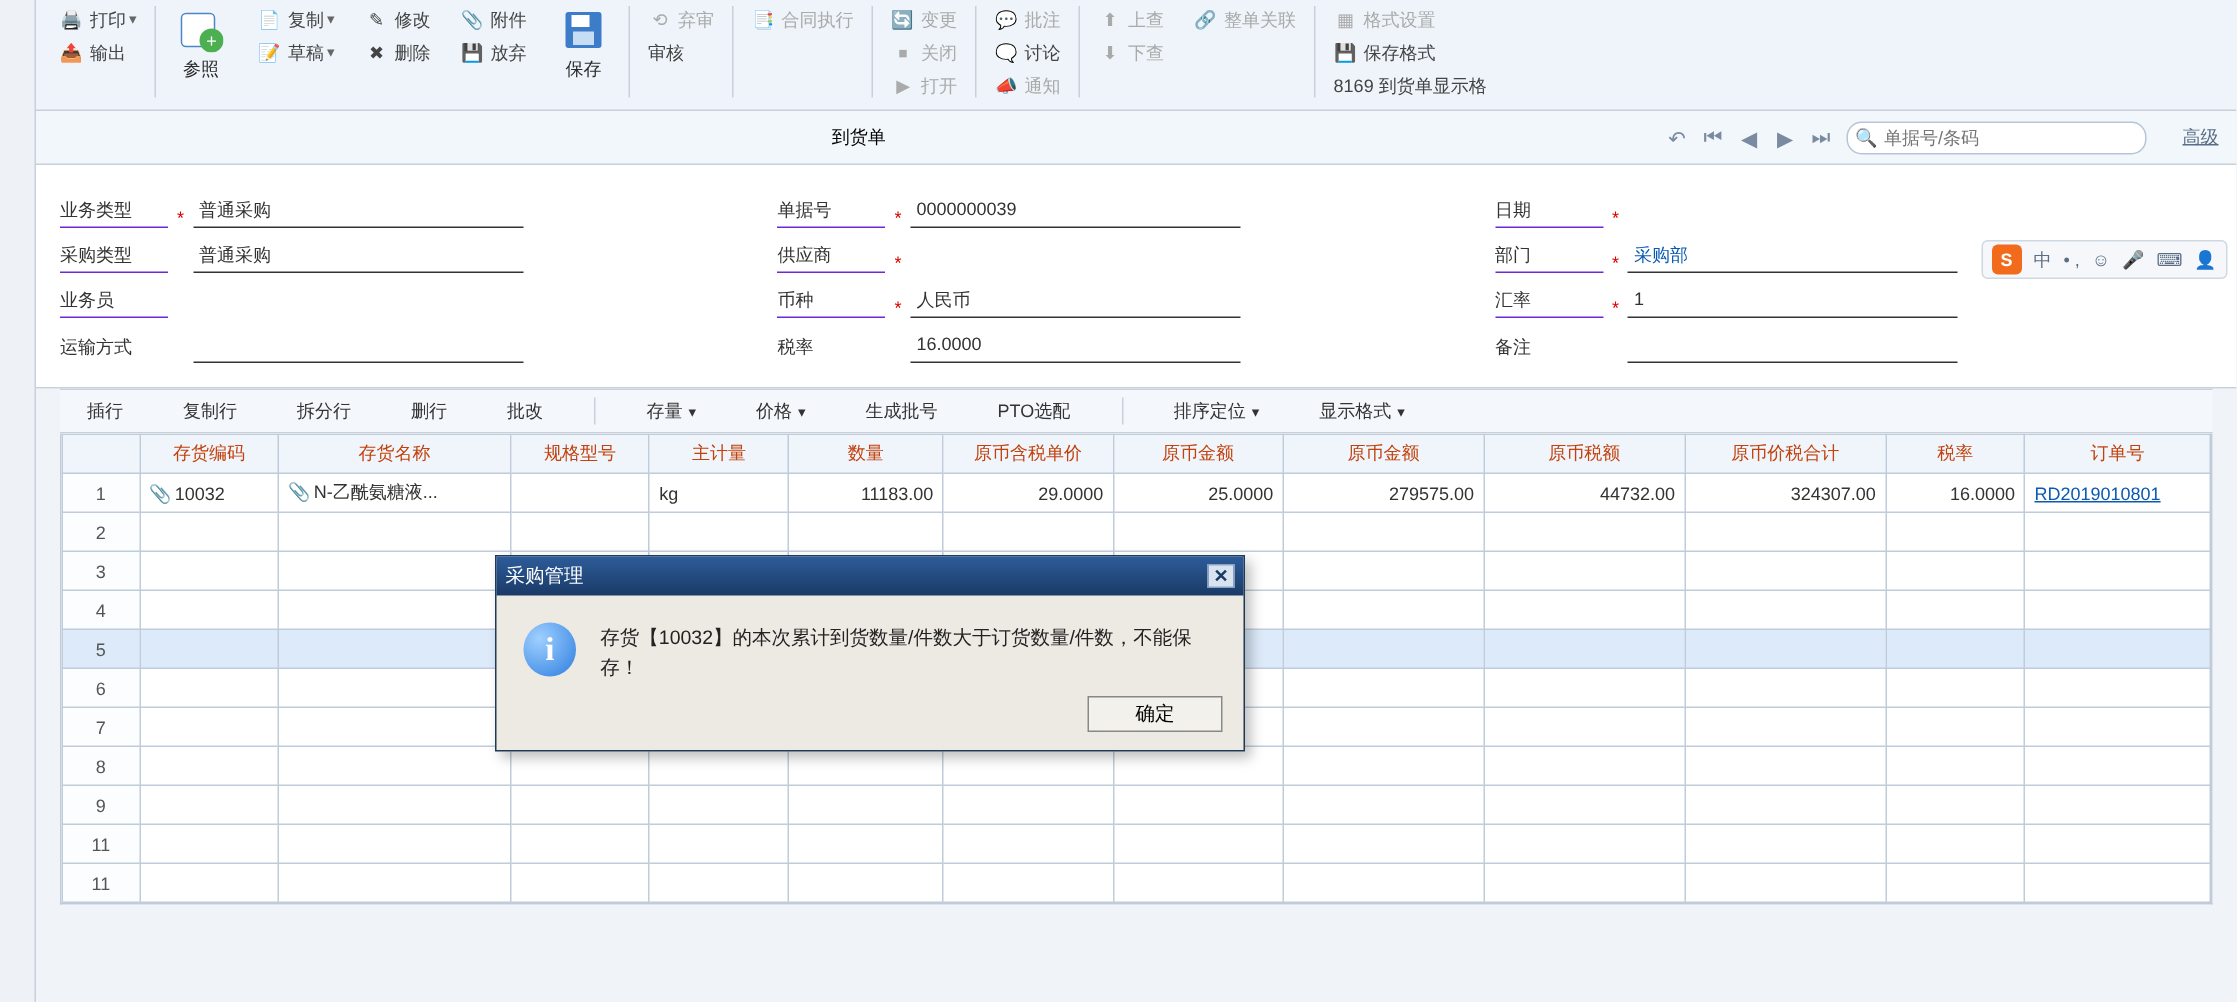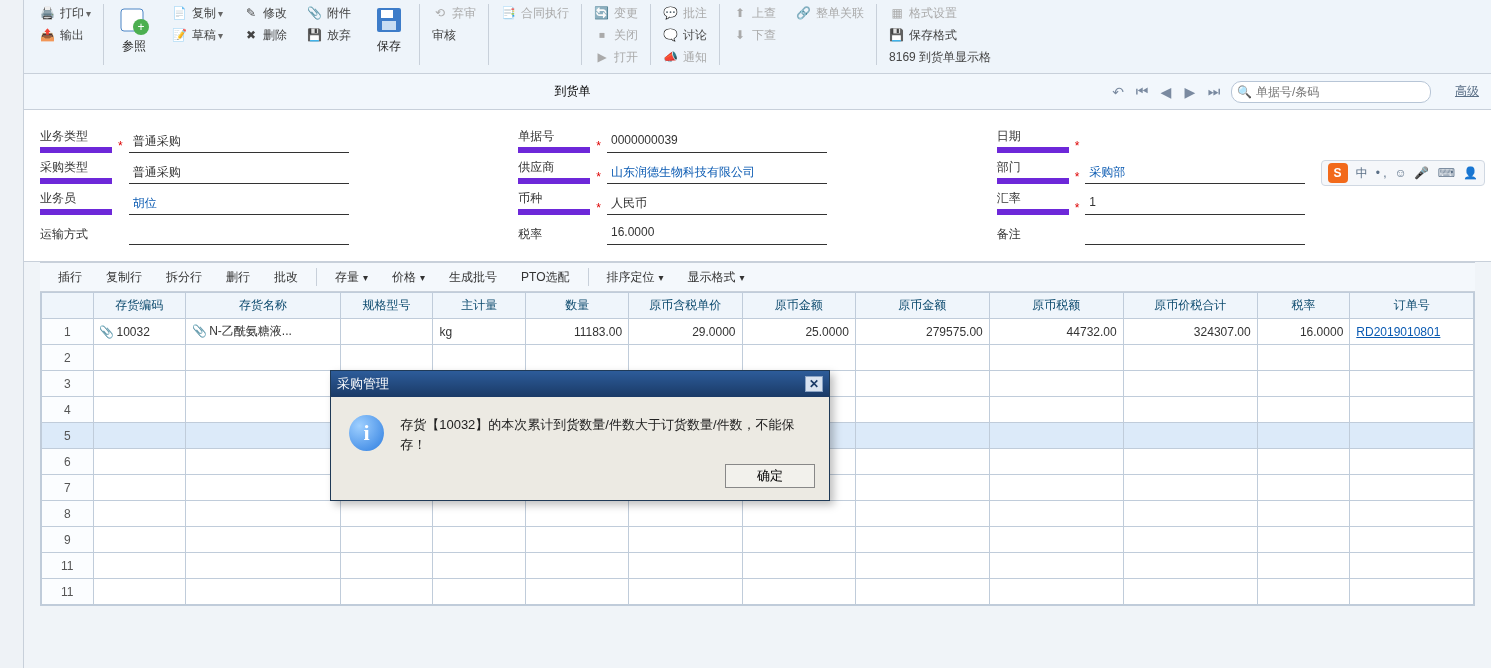--- a/index.html
+++ b/index.html
@@ -78,53 +78,53 @@
   .adv-link { color:#5a6f86; text-decoration:underline; margin-left:24px; cursor:pointer;}
 
   
   .form-area {
     background:#fff;
     padding: 18px 16px 10px 16px;
     border-bottom: 1px solid #c8d0da;
   }
   .form-row { display:flex; margin-bottom:6px; }
   .form-col { flex:1; display:flex; align-items:flex-end; min-height:24px;}
-  .fld-label { width:72px; color:#333; border-bottom:6px solid #6d28d9; padding-bottom:2px;}
+  .fld-label { width:72px; color:#333; border-bottom:1px solid #6d28d9; padding-bottom:2px;}
   .fld-req { color:#d00; margin: 0 6px;}
   .fld-value {
     border-bottom:1px solid #333; min-width:220px; padding:0 4px 2px 4px; height:20px;
     color:#333;
   }
   .fld-value.link { color:#0a5ab2; cursor:pointer;}
   .sogou-panel {
     position:absolute; right:6px; top:160px; display:flex; align-items:center;
     background:#f5f7fa; border:1px solid #d0d8e2; border-radius:4px; padding:2px 6px;
     gap:8px; color:#5a6f86;
   }
   .sogou-panel .slogo { width:20px;height:20px;background:#f26a1b;border-radius:4px;color:#fff;display:flex;align-items:center;justify-content:center;font-weight:bold;}
 
   
   .grid-toolbar {
     background:#f4f8fc; border:1px solid #c8d0da; border-left:none; border-right:none;
-    display:flex; align-items:center; padding:4px 8px; gap:4px;
+    display:flex; align-items:center; padding:4px 8px; gap:20px;
     margin: 0 16px; height:30px;
   }
   .gt-btn { padding:2px 10px; cursor:pointer; color:#333;}
   .gt-sep { width:1px; height:18px; background:#c8d0da; margin:0 4px;}
   .gt-btn .drop { margin-left:4px; font-size:10px;}
 
   
   .table-wrap { margin:0 16px; background:#fff; border:1px solid #c0ccda; border-top:none; overflow:hidden;}
   table.grid { border-collapse:collapse; width:100%; table-layout:fixed; }
   .grid th, .grid td {
     border:1px solid #c0ccda; padding:4px 6px; height:26px;
     font-size:12px; overflow:hidden; white-space:nowrap;
   }
   .grid th {
-    background:#eff5fb; color:#0c4a6e; font-weight:normal; text-align:center;
+    background:#eff5fb; color:#c2410c; font-weight:normal; text-align:center;
   }
   .grid td.rownum { text-align:center; color:#555; background:#fbfdff;}
   .grid td.num { text-align:right; }
   .grid td.txt { text-align:left; }
   .grid td.lnk { color:#0a5ab2; text-decoration:underline; text-align:left; cursor:pointer;}
   .grid tr.selected td { background:#dceaf9; }
   .clip-ic { color:#6b809a; margin-right:2px; }
 
   
   .dialog {
@@ -380,33 +380,31 @@
       </div>
       <div class="form-row">
         <div class="form-col">
           <span class="fld-label">采购类型</span>
           <span class="fld-req" style="visibility:hidden">*</span>
           <span class="fld-value">普通采购</span>
         </div>
         <div class="form-col">
           <span class="fld-label">供应商</span>
           <span class="fld-req">*</span>
-          <span class="fld-value link">山东润德生物科技有限公司</span>
         </div>
         <div class="form-col">
           <span class="fld-label">部门</span>
           <span class="fld-req">*</span>
           <span class="fld-value link">采购部</span>
         </div>
       </div>
       <div class="form-row">
         <div class="form-col">
           <span class="fld-label">业务员</span>
           <span class="fld-req" style="visibility:hidden">*</span>
-          <span class="fld-value link">胡位</span>
         </div>
         <div class="form-col">
           <span class="fld-label">币种</span>
           <span class="fld-req">*</span>
           <span class="fld-value">人民币</span>
         </div>
         <div class="form-col">
           <span class="fld-label">汇率</span>
           <span class="fld-req">*</span>
           <span class="fld-value">1</span>

